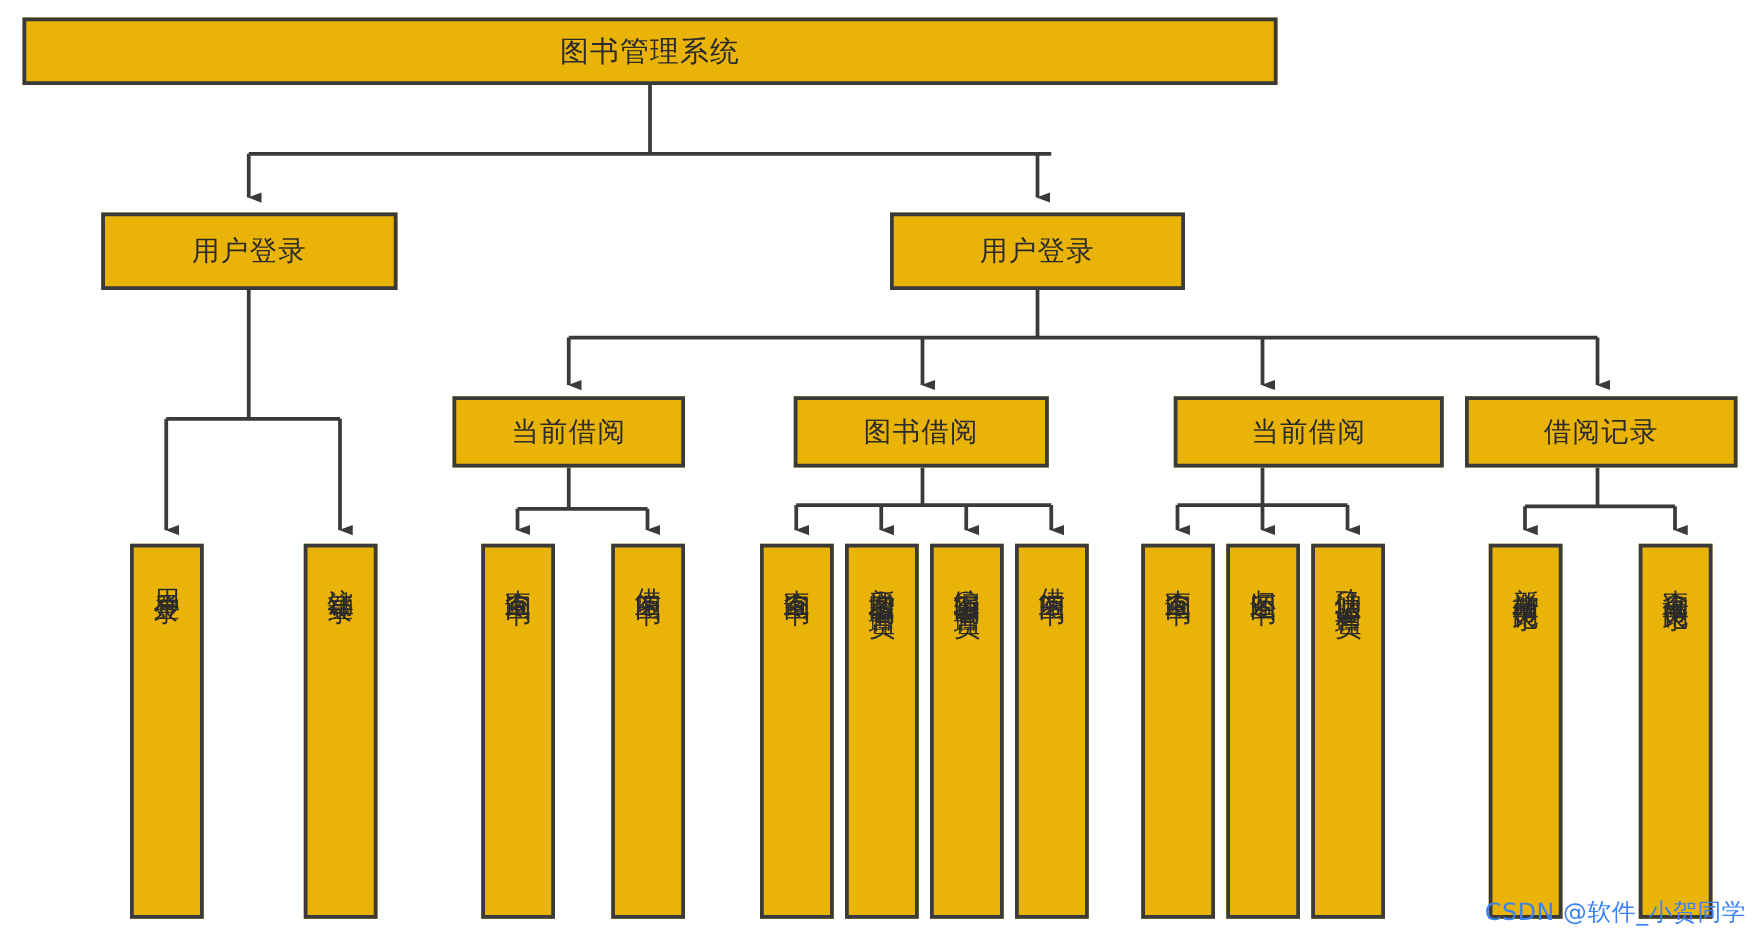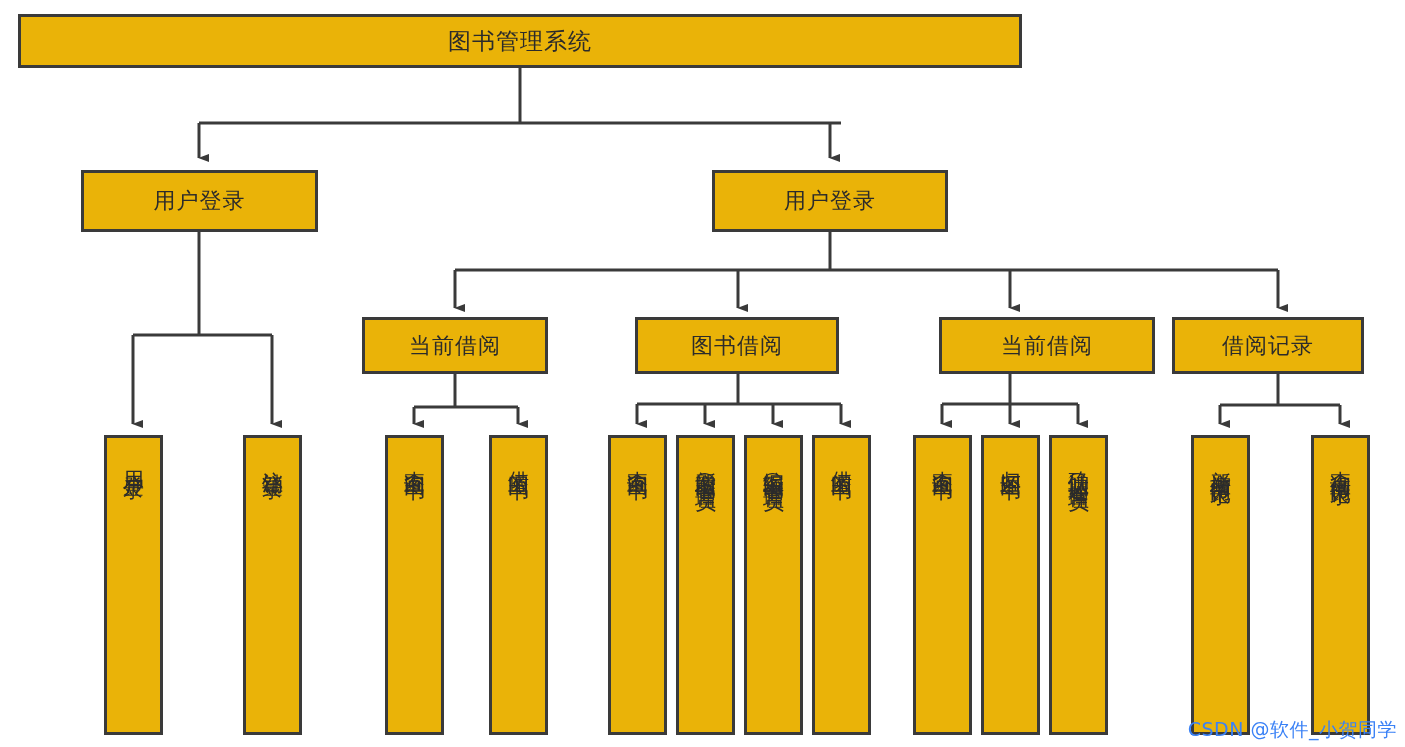--- a/index.html
+++ b/index.html
@@ -134,21 +134,21 @@
 
   <div class="node node-h" style="left:362px; top:317px; width:186px; height:57px;">
     <span>当前借阅</span>
   </div>
   <div class="node node-h" style="left:635px; top:317px; width:204px; height:57px;">
     <span>图书借阅</span>
   </div>
   <div class="node node-h" style="left:902px; top:317px; width:216px; height:57px;margin-left:37px;">
     <span>当前借阅</span>
   </div>
-  <div class="node node-h" style="left:1172px; top:317px; width:192px; height:57px;justify-content:center;">
+  <div class="node node-h" style="left:1172px; top:317px; width:218px; height:57px;justify-content:center;">
     <span>借阅记录</span>
   </div>
 
   <div class="node node-v" style="left:104px; top:435px; width:59px; height:300px;">
     <span class="vtext">用户登录</span>
   </div>
   <div class="node node-v" style="left:243px; top:435px; width:59px; height:300px;">
     <span class="vtext">注销登录</span>
   </div>
 

